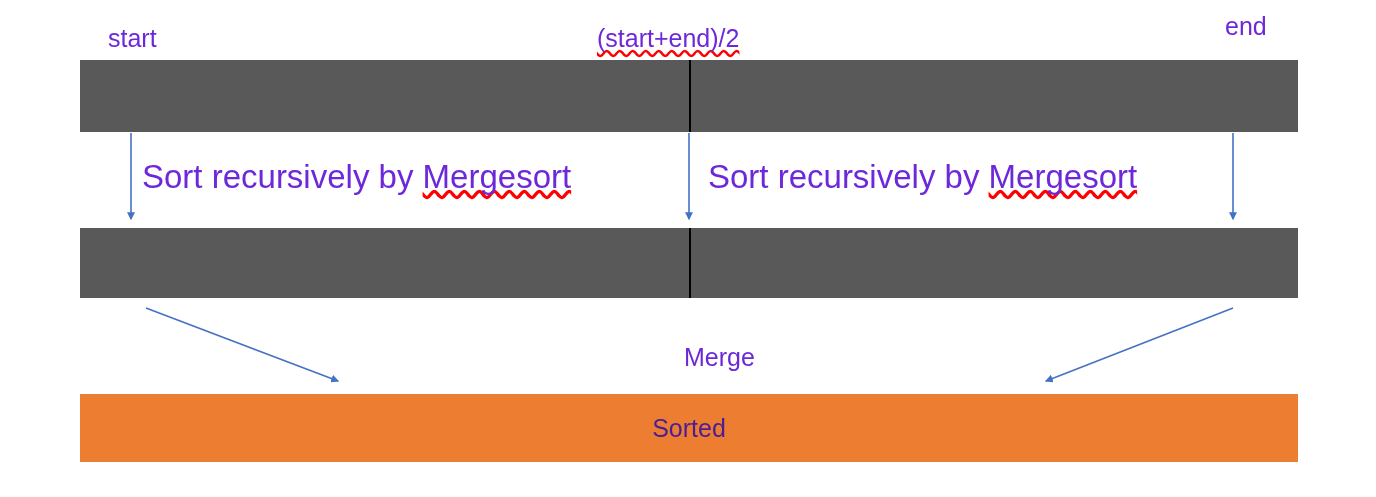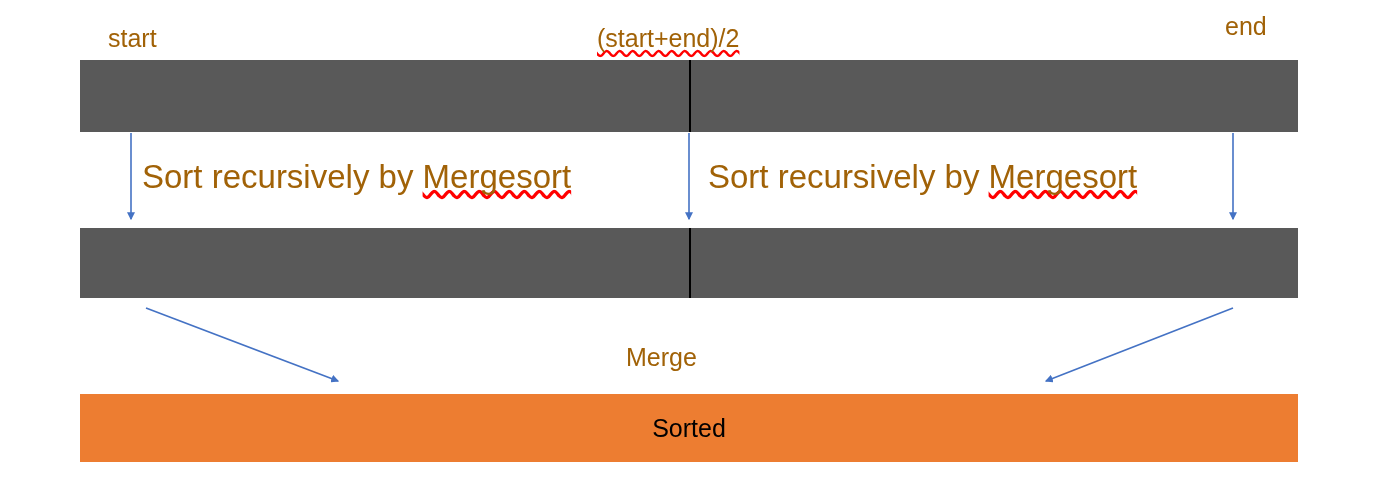--- a/index.html
+++ b/index.html
@@ -34,21 +34,21 @@
   .bar-sorted {
     background: #ED7D31;
   }
   .bar-divider {
     position: absolute;
     width: 2px;
     background: #000000;
   }
   .lbl {
     position: absolute;
-    color: #a16207;
+    color: #6d28d9;
     white-space: nowrap;
     line-height: 1;
   }
   .lbl-head {
     font-size: 25px;
   }
   .lbl-step {
     font-size: 33px;
   }
   .lbl-merge {
@@ -57,21 +57,21 @@
   .bar-caption {
     position: absolute;
     left: 0;
     top: 0;
     width: 100%;
     height: 100%;
     display: flex;
     align-items: center;
     justify-content: center;
     font-size: 25px;
-    color: #000000;
+    color: #4c1d95;
   }
   .squiggle {
     
     text-decoration: underline wavy #FF0000;
     text-decoration-skip-ink: none;
     text-underline-offset: 2px;
   }
 </style>
 </head>
 <body>
@@ -91,21 +91,21 @@
 
   <div class="lbl lbl-step" style="left:142px; top:160px;"><span>Sort recursively by </span><span class="squiggle">Mergesort</span></div>
 
   <div class="lbl lbl-step" style="left:708px; top:160px;"><span>Sort recursively by </span><span class="squiggle">Mergesort</span></div>
 
   <div class="bar bar-unsorted" style="left:80px; top:228px; width:1218px; height:70px;">
     <div class="bar-caption"></div>
   </div>
   <div class="bar-divider" style="left:689px; top:228px; height:70px;"></div>
 
-  <div class="lbl lbl-merge" style="left:626px; top:345px;">Merge</div>
+  <div class="lbl lbl-merge" style="left:684px; top:345px;">Merge</div>
 
   <div class="bar bar-sorted" style="left:80px; top:394px; width:1218px; height:68px;">
     <div class="bar-caption">Sorted</div>
   </div>
 
   <svg class="svg-layer" viewBox="0 0 1376 497">
     <defs>
       <marker id="ah" viewBox="0 0 10 10" refX="8.5" refY="5" markerWidth="5" markerHeight="5" orient="auto-start-reverse">
         <path d="M 0 0 L 10 5 L 0 10 z" fill="#4472C4"></path>
       </marker>

